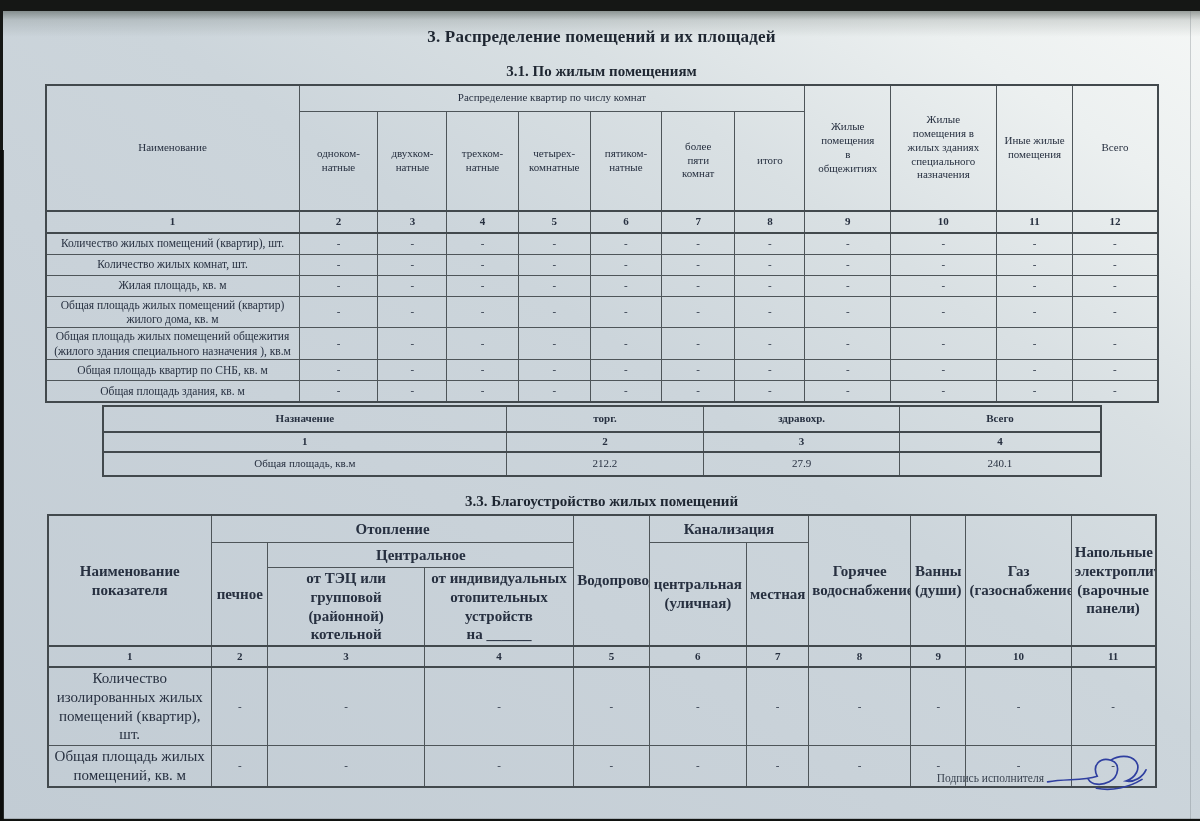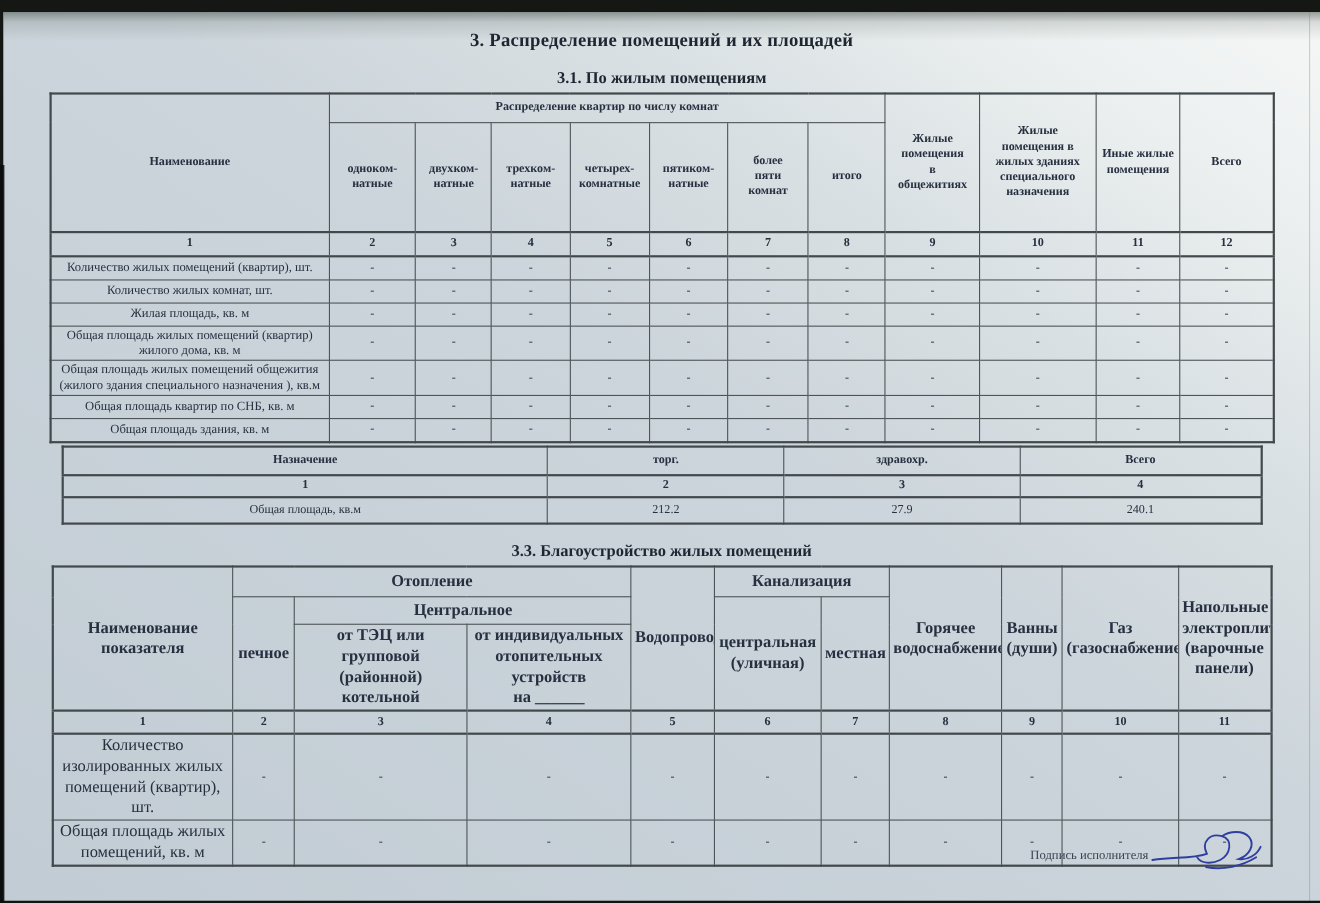--- a/index.html
+++ b/index.html
@@ -41,29 +41,29 @@
     font-size:11px;line-height:1.25;
     text-align:center;vertical-align:middle;
     color:#273040;
     white-space:pre-line;
     overflow:hidden;
   }
   table{border:2px solid #42494d;}
 
   
   .t31{width:1114px;margin:4px auto 0 auto;}
-  .t31 thead th{font-weight:bold;}
+  .t31 thead th{font-weight:normal;}
   .t31 .grp{height:26px;}
   .t31 .sub th{height:96px;}
   .t31 tr.nums td{height:18px;font-weight:bold;border-top:2px solid #42494d;border-bottom:2px solid #42494d;}
   .t31 tbody td{height:18px;}
   .t31 tbody td.lbl{font-size:11.5px;}
 
   
-  .t32{width:1092px;margin:2px auto 16px auto;}
+  .t32{width:1000px;margin:2px auto 16px auto;}
   .t32 thead th{font-weight:bold;height:22px;}
   .t32 tr.nums td{height:16px;font-weight:bold;border-top:2px solid #42494d;border-bottom:2px solid #42494d;}
   .t32 tbody td{height:20px;}
 
   
   .t33{width:1110px;margin:3px auto 0 auto;}
   .t33 thead th{font-weight:bold;font-size:15px;}
   .t33 .r1 th{height:24px;}
   .t33 .r2 th{height:22px;}
   .t33 .r3 th{height:58px;}

